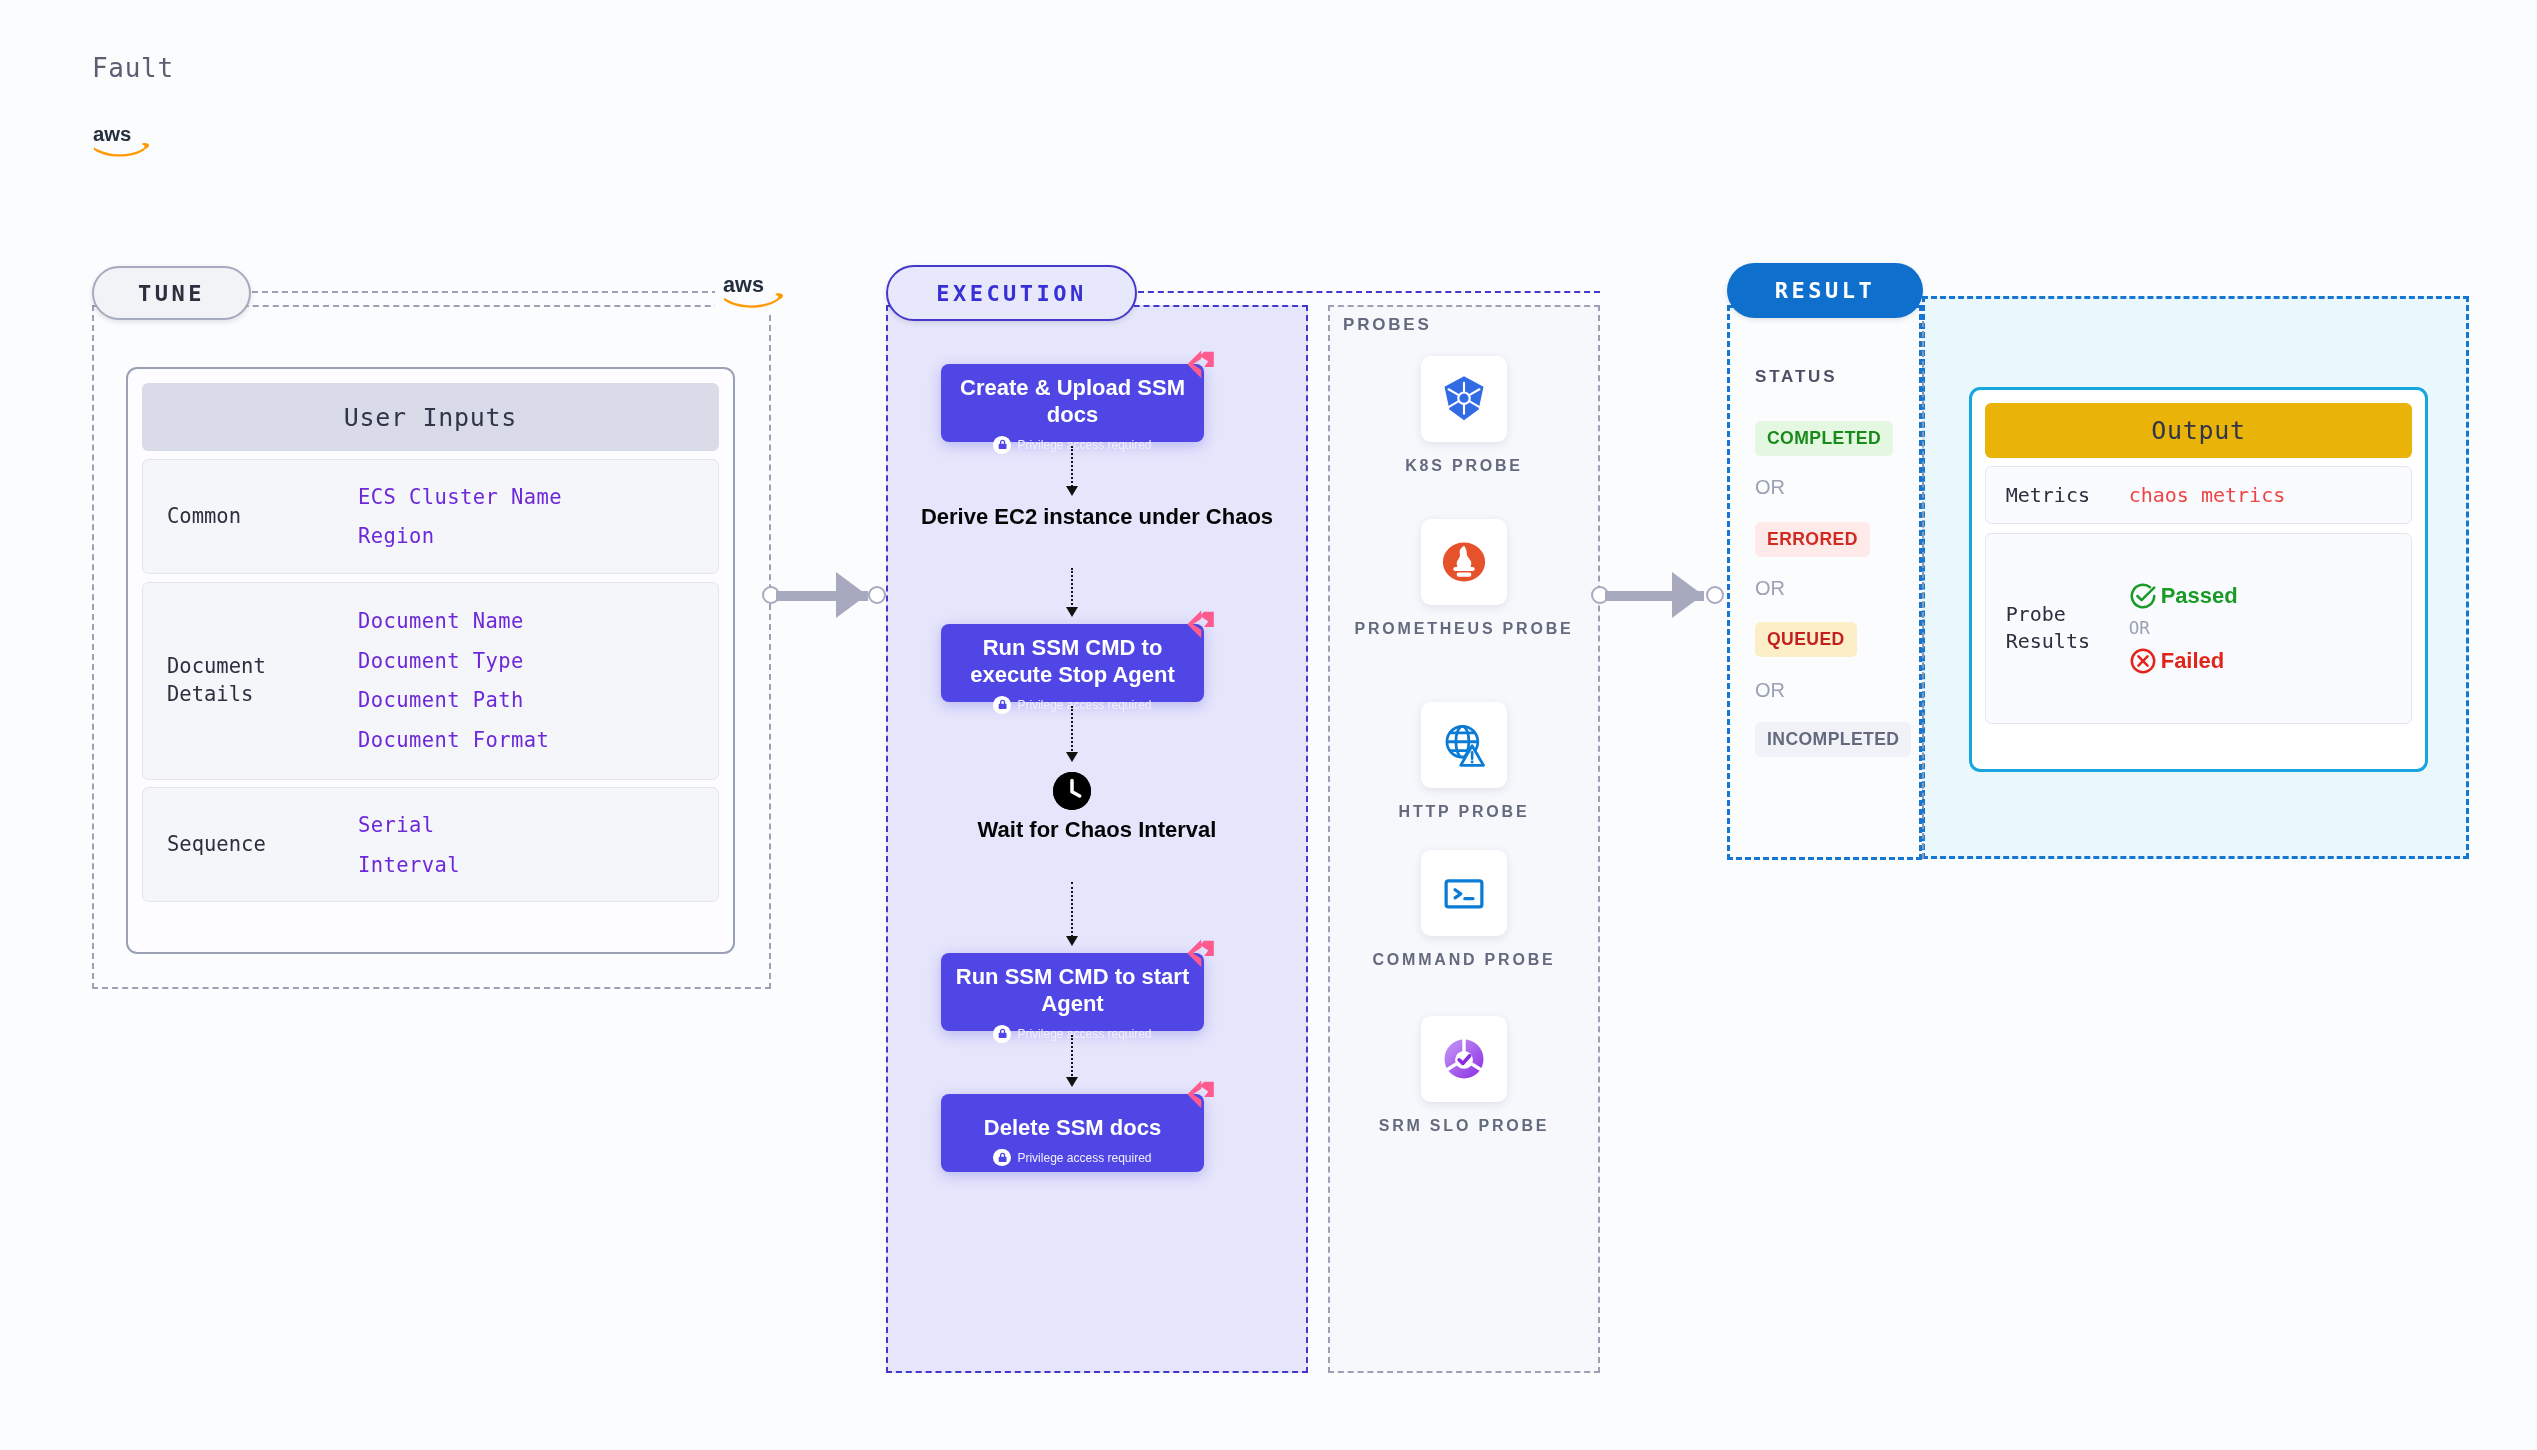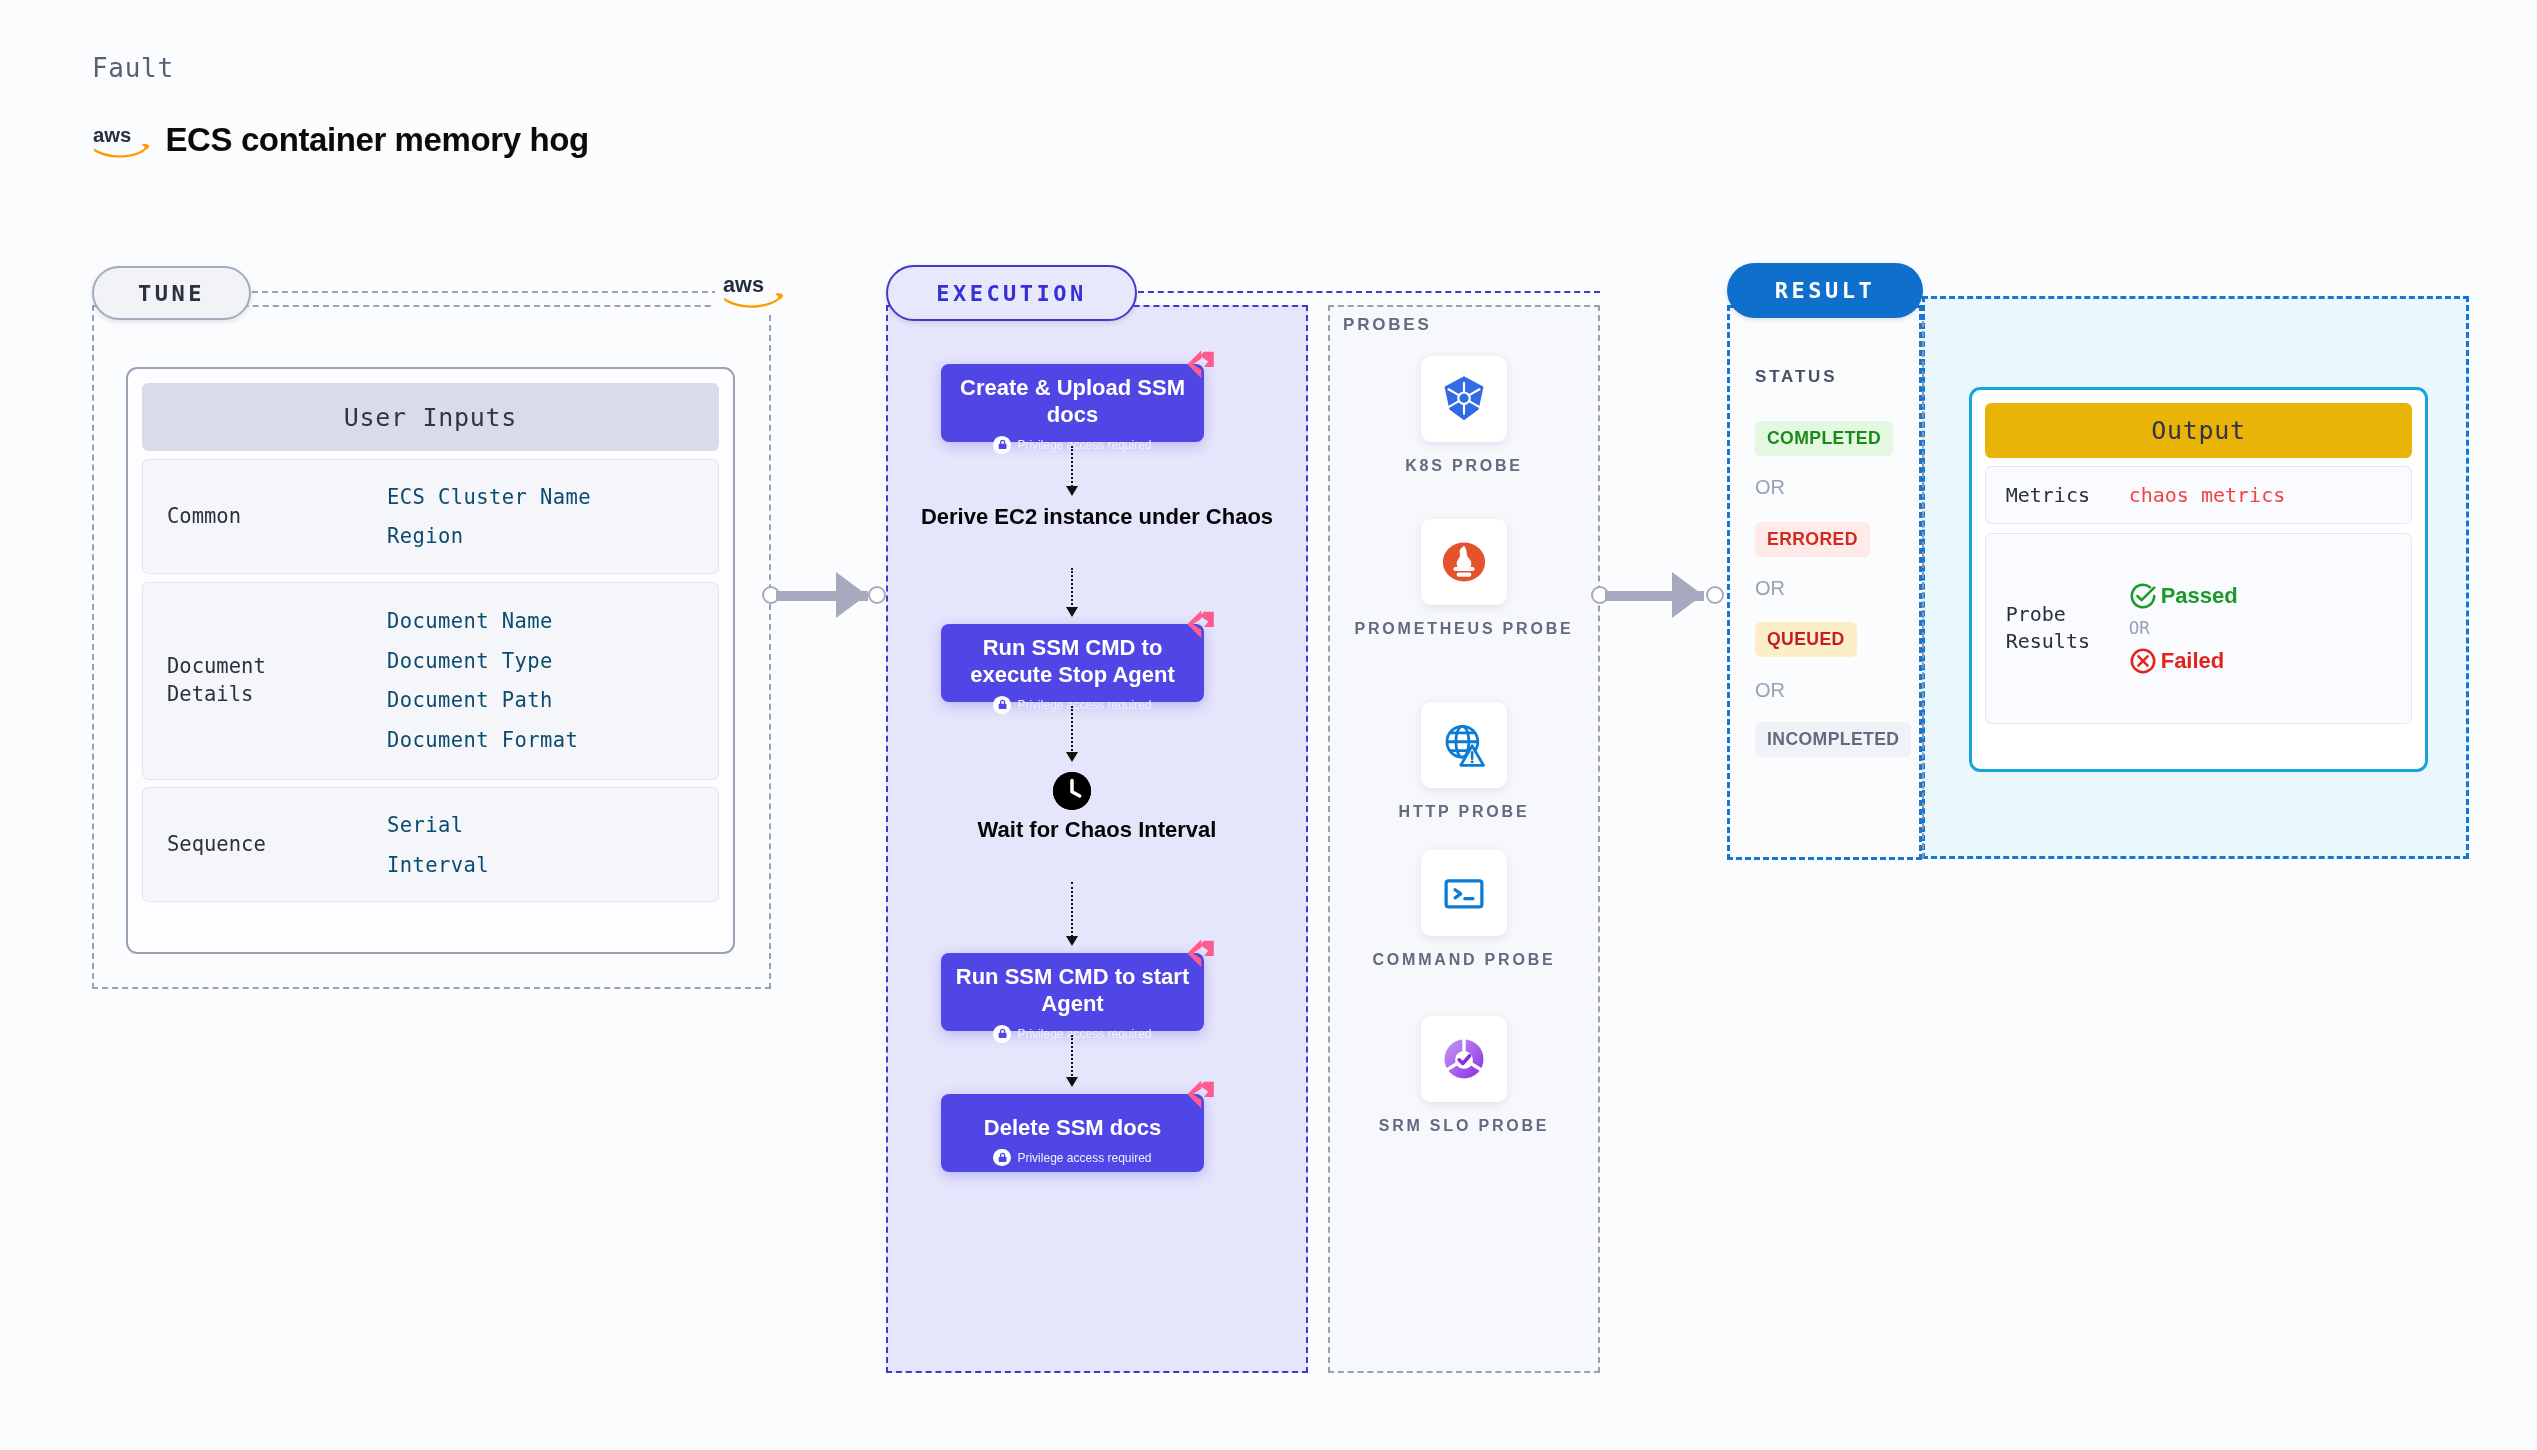--- a/index.html
+++ b/index.html
@@ -72,21 +72,21 @@
     padding: 15.5px 0 15.5px 24px;
   }
   .inputs-label {
     width: 191px; flex: none;
     font-family: "DejaVu Sans Mono", monospace; font-size: 20.5px;
     color: #2b2f3e; line-height: 1.33;
   }
   .inputs-vals { display: flex; flex-direction: column; gap: 15.5px; }
   .inputs-val {
     font-family: "DejaVu Sans Mono", monospace; font-size: 20.5px;
-    color: #0c4a6e; letter-spacing: 0.4px; margin-left: 29px;
+    color: #6d28d9; letter-spacing: 0.4px;
   }
   #grp-common   { height: 115px; }
   #grp-document { height: 198px; }
   #grp-sequence { height: 115px; }
 
   
   #exec-body {
     left: 886px; top: 305px; width: 422px; height: 1068px;
     border: 2.8px dashed #4338ca; background: #e5e5fb;
   }
@@ -237,21 +237,20 @@
 
 <div id="canvas">
 
   <div class="hdr-fault">Fault</div>
   <div class="hdr-title-row">
     <svg class="aws-logo" viewBox="0 0 120 72">
       <text x="2" y="40" font-family="Liberation Sans, sans-serif" font-size="42" font-weight="bold" fill="#252f3e">aws</text>
       <path d="M4 52 C 34 72, 86 72, 112 50 L 108 58 C 82 76, 30 76, 4 57 Z" fill="#f90"></path>
       <path d="M104 44 C 112 42, 118 44, 118 48 C 118 52, 112 56, 106 57 C 110 52, 110 47, 104 47 Z" fill="#f90"></path>
     </svg>
-    <div class="hdr-title">ECS container memory hog</div>
   </div>
 
   <div class="tune-dash-line"></div>
   <div class="panel-body" id="tune-body"></div>
   <div class="pill" id="tune-pill">
     <span>TUNE</span>
   </div>
   <div class="tune-aws">
     <svg width="62" height="41" viewBox="0 0 120 72">
       <text x="2" y="40" font-family="Liberation Sans, sans-serif" font-size="42" font-weight="bold" fill="#252f3e">aws</text>

